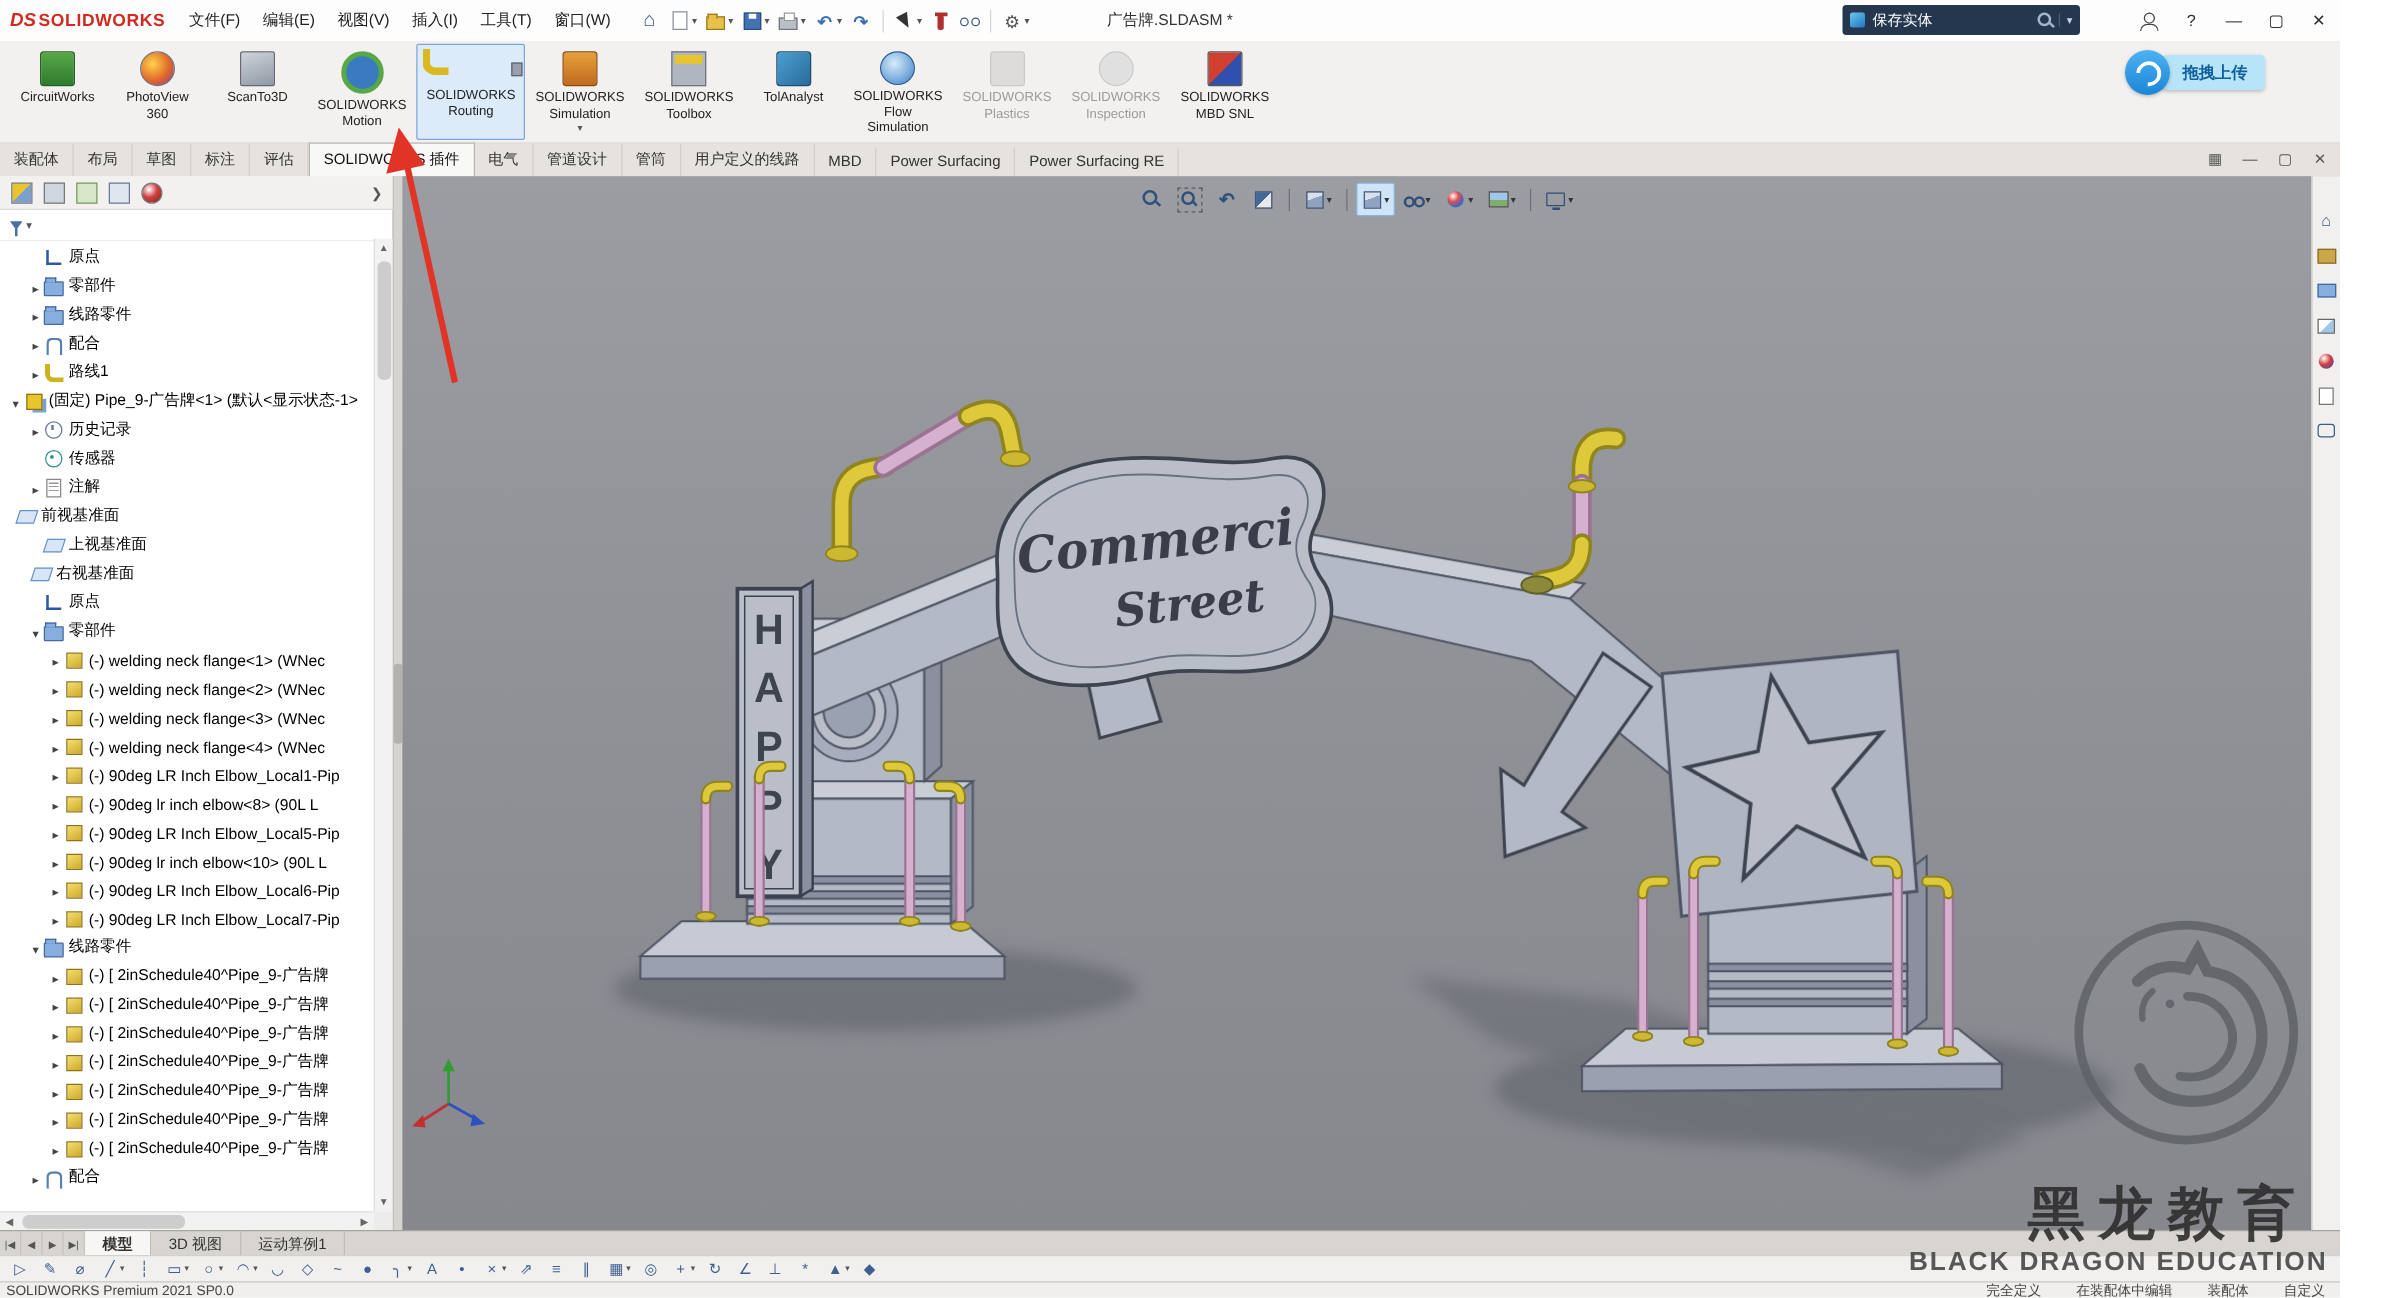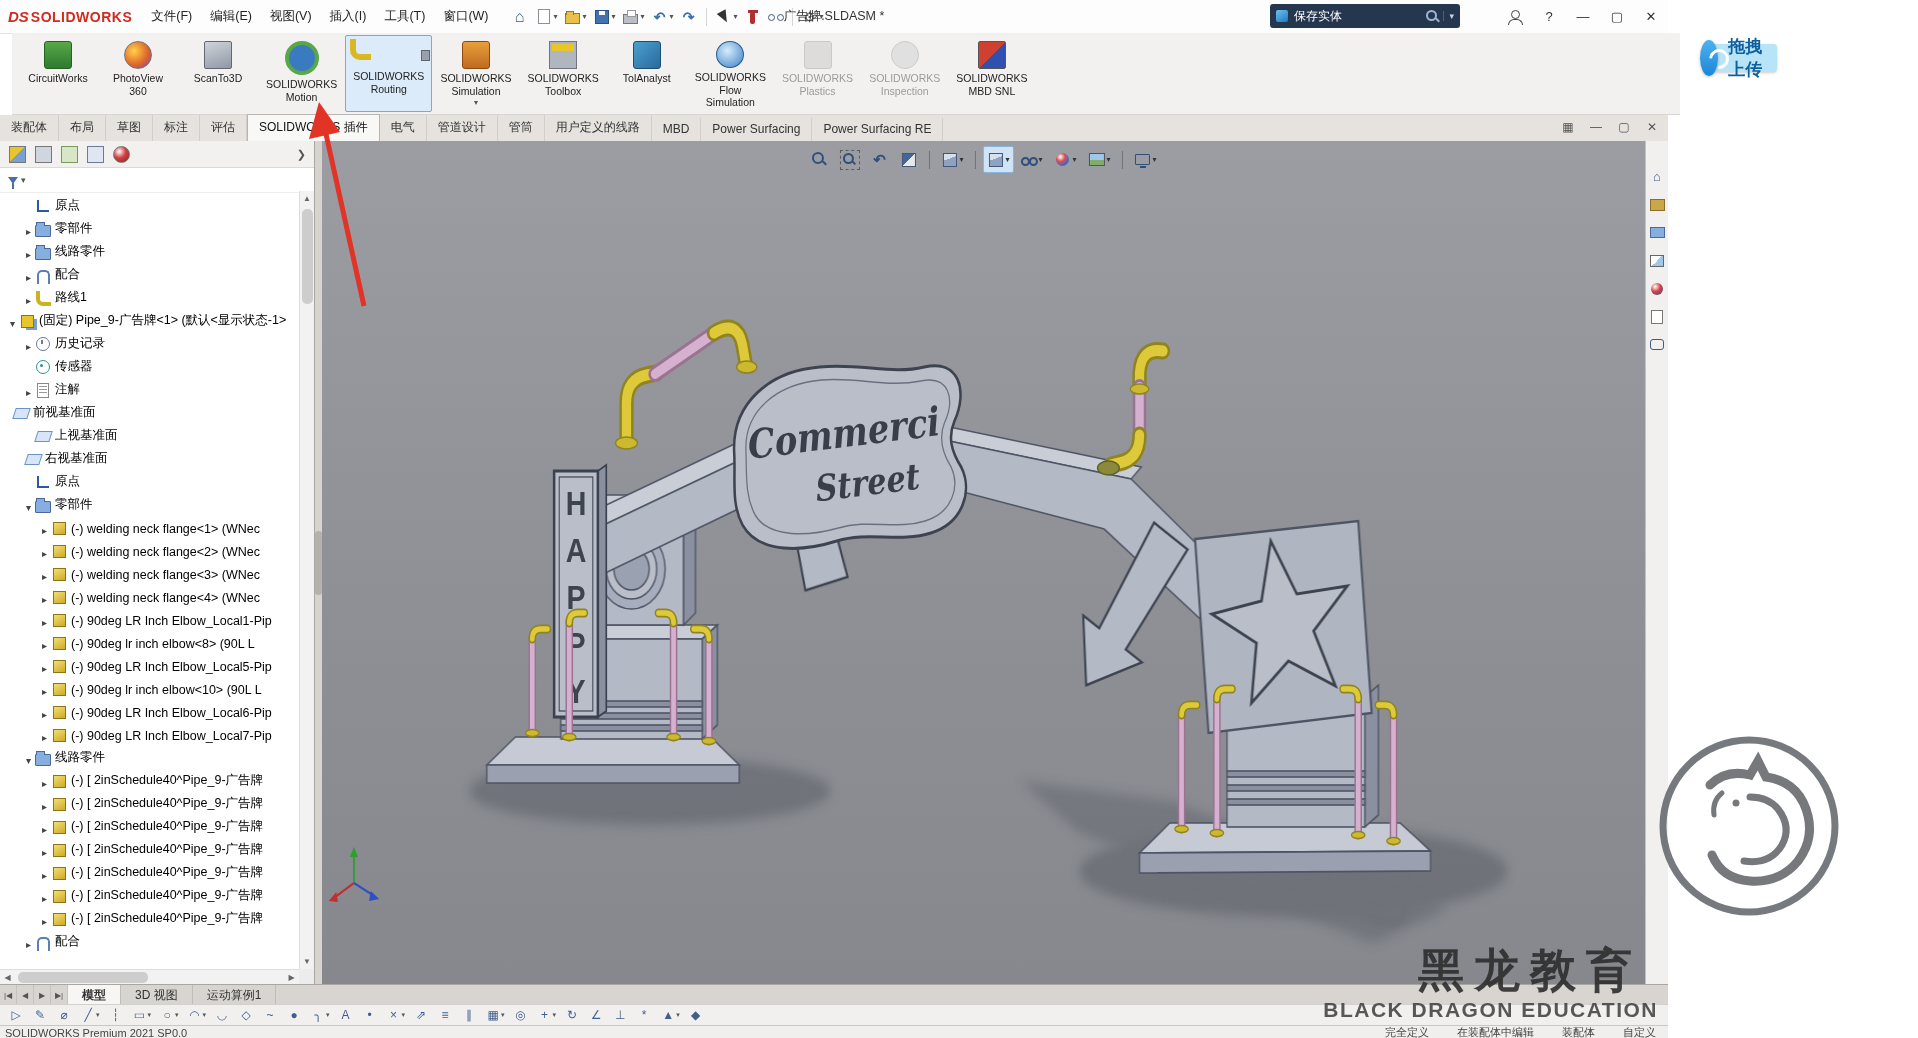--- a/index.html
+++ b/index.html
@@ -1,17 +1,17 @@
 <!DOCTYPE html>
 <html><head>
 <meta charset="utf-8">
 <style>
   html,body{margin:0;padding:0;width:1918px;height:1038px;overflow:hidden;
     font-family:"Liberation Sans",sans-serif;background:#fff;-webkit-user-select:none;user-select:none}
-  #app{position:relative;width:1668px;height:1038px;background:#fff}
+  #app{position:relative;width:1872px;height:1038px;background:#fff}
 
   
   .titlebar{position:absolute;left:0;top:0;width:100%;height:33px;background:#fdfdfd;
     border-bottom:1px solid #e2e2e2;display:flex;align-items:center;font-size:12.5px;color:#222}
   .logo{display:flex;align-items:baseline;margin:0 10px 0 8px}
   .logo-mark{color:#d22a1f;font-weight:bold;font-style:italic;font-size:15px;margin-right:2px}
   .logo-text{color:#d22a1f;font-weight:bold;font-size:14px;letter-spacing:.5px}
   #menus{display:flex}
   .menu{padding:4px 9px;cursor:default}
   #title-tools{display:flex;align-items:center;margin-left:10px}
@@ -47,21 +47,21 @@
   .mag::before{content:"";position:absolute;left:1px;top:1px;width:7px;height:7px;border:2px solid #9fb6cf;border-radius:50%}
   .mag::after{content:"";position:absolute;left:10px;top:10px;width:5px;height:2px;background:#9fb6cf;transform:rotate(45deg)}
   .search-dd{font-size:9px;color:#c7d4e2;border-left:1px solid #47617f;padding-left:5px}
   #win-icons{position:absolute;right:0;top:0;height:33px;display:flex}
   .wbtn{width:34px;height:33px;display:flex;align-items:center;justify-content:center;font-size:13px;color:#333}
   .w-user{position:relative;width:16px;height:14px}
   .w-user::before{content:"";position:absolute;left:4px;top:0;width:7px;height:7px;border:1.5px solid #444;border-radius:50%}
   .w-user::after{content:"";position:absolute;left:1px;top:9px;width:13px;height:5px;border:1.5px solid #444;border-bottom:none;border-radius:8px 8px 0 0}
 
   
-  .ribbon{position:absolute;left:12px;top:33px;width:100%;height:82px;background:#f2f1f0;border-bottom:1px solid #d8d6d3;display:flex;align-items:stretch;padding-left:6px;box-sizing:border-box}
+  .ribbon{position:absolute;left:0;top:33px;width:100%;height:82px;background:#f2f1f0;border-bottom:1px solid #d8d6d3;display:flex;align-items:stretch;padding-left:6px;box-sizing:border-box}
   .addin{display:flex;flex-direction:column;align-items:center;justify-content:flex-start;min-width:64px;
     padding:5px 7px 2px;margin:2px 0;border:1px solid transparent;border-radius:2px;cursor:default;position:relative}
   .addin.active{background:#dcebf9;border-color:#7da7d8}
   .addin.disabled .alabel{color:#9b9b9b}
   .addin.disabled .aicon{opacity:.4;filter:grayscale(1)}
   .aicon{width:26px;height:26px;margin-bottom:3px;display:inline-block}
   .alabel{font-size:10.5px;line-height:1.2;color:#222;text-align:center;white-space:pre-line}
   .addd{font-size:8px;color:#555;margin-top:1px}
   .ai-circuitworks{background:linear-gradient(#58a848,#2f7a2f);border:1px solid #256325;border-radius:3px}
   .ai-photoview{background:radial-gradient(circle at 35% 35%,#ffd24a,#e06a2a 55%,#8a3aa0);border-radius:50%;border:1px solid #777}
@@ -75,21 +75,21 @@
   .ai-toolbox::before{content:"";position:absolute;left:2px;top:2px;right:2px;height:7px;background:#e8c52a}
   .ai-tolanalyst{background:linear-gradient(135deg,#4aa0d0,#2a6a9a);border:1px solid #1e4e74;border-radius:3px}
   .ai-flow{background:radial-gradient(circle at 40% 35%,#d6ecfa,#3a80c8);border-radius:50%;border:1px solid #2a5a90}
   .ai-plastics{background:#b9bec7;border:1px solid #8a8f98;border-radius:3px}
   .ai-inspection{background:#c5c9d0;border:1px solid #8a8f98;border-radius:50%}
   .ai-mbd{background:linear-gradient(135deg,#d04030 50%,#3050b0 50%);border:1px solid #555;border-radius:2px}
   .upload{position:absolute;left:1700px;top:40px;height:36px;display:flex;align-items:center;z-index:5}
   .up-ico{width:36px;height:36px;border-radius:50%;background:linear-gradient(#4db2f0,#1c86d8);position:relative;box-shadow:0 1px 3px rgba(0,0,0,.25)}
   .up-ico::after{content:"";position:absolute;left:9px;top:9px;width:14px;height:14px;border:3px solid #fff;border-radius:50%;border-left-color:transparent;transform:rotate(-40deg)}
   .up-pill{height:28px;margin-left:-6px;padding:0 14px 0 16px;background:#b8e4f8;border-radius:4px;display:flex;align-items:center;
-    color:#0d5f9e;font-size:17px;font-weight:bold;box-shadow:0 1px 3px rgba(0,0,0,.2)}
+    color:#0d5f9e;font-size:13px;font-weight:bold;box-shadow:0 1px 3px rgba(0,0,0,.2)}
 
   
   .tabrow{position:absolute;left:0;top:115px;width:100%;height:26px;background:#e6e3df;border-bottom:1px solid #c6c3bf;display:flex;align-items:flex-end}
   .ctab{padding:4px 11px 5px;font-size:12px;color:#333;border-right:1px solid #d2cfca;cursor:default}
   .ctab.active{background:#f8f8f7;border:1px solid #b9b6b1;border-bottom:none;color:#111}
   #docctrl{position:absolute;right:4px;top:117px;display:flex;gap:4px;z-index:5}
   .dbtn{width:24px;height:20px;display:flex;align-items:center;justify-content:center;color:#555;font-size:12px}
 
   
   .main{position:absolute;left:0;top:141px;width:100%;height:843px}

